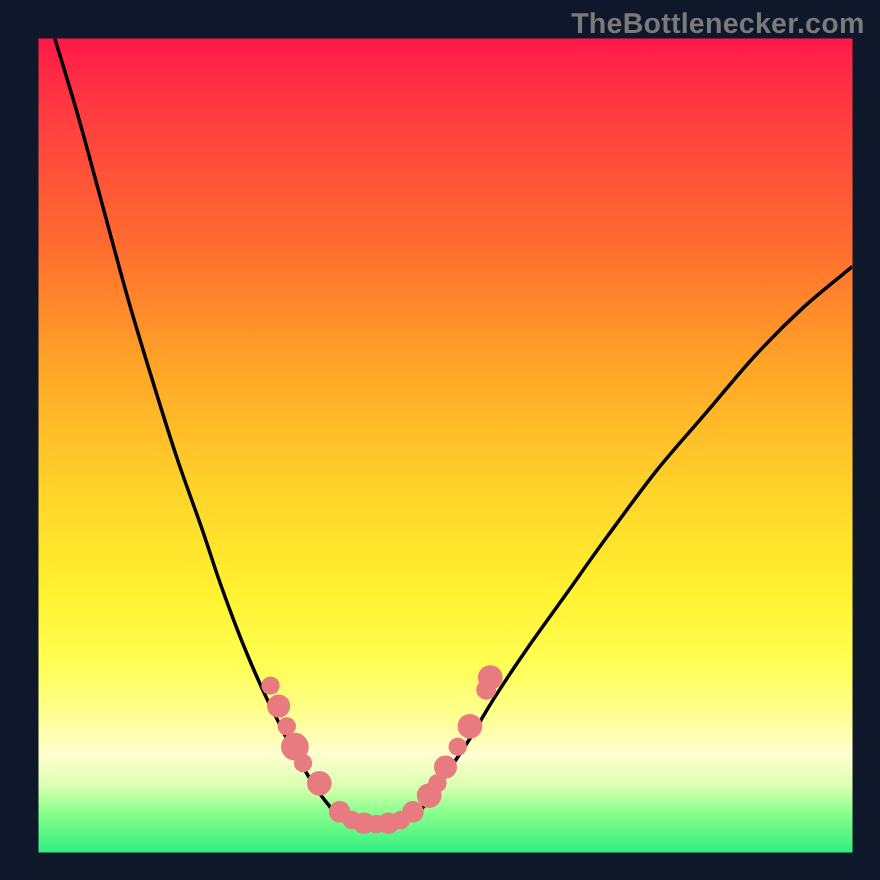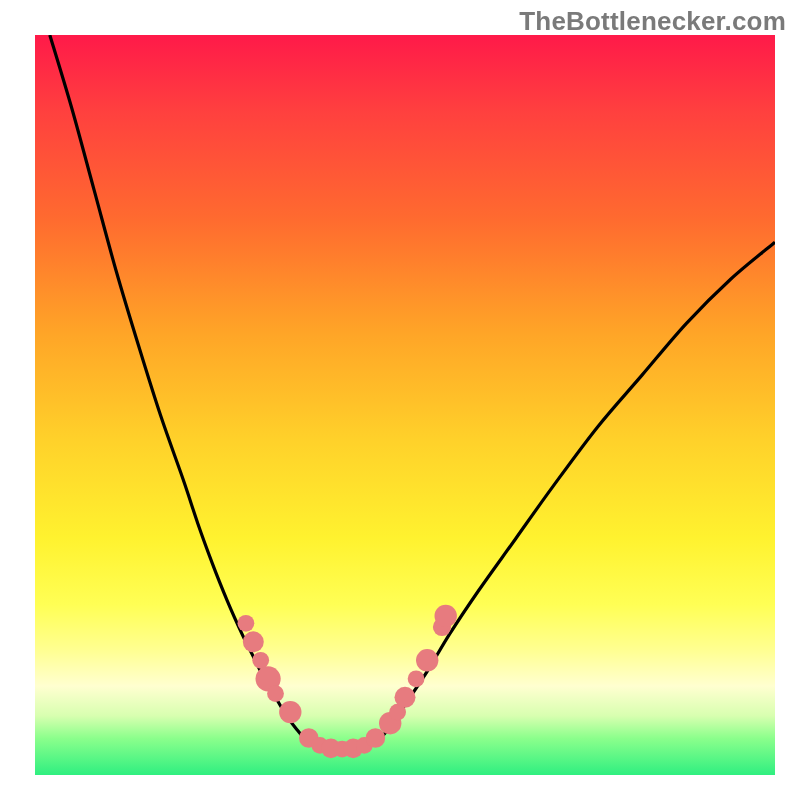--- a/index.html
+++ b/index.html
@@ -9,21 +9,21 @@
     height: 800px;
     background: #000;
     overflow: hidden;
   }
   .frame {
     position: absolute;
     left: 0;
     top: 0;
     width: 800px;
     height: 800px;
-    background: #ffffff;
+    background: #0f172a;
   }
   .plot {
     position: absolute;
     left: 35px;
     top: 35px;
     width: 740px;
     height: 740px;
     background: linear-gradient(to bottom,
       #ff1a49 0%,
       #ff3f3f 10%,

